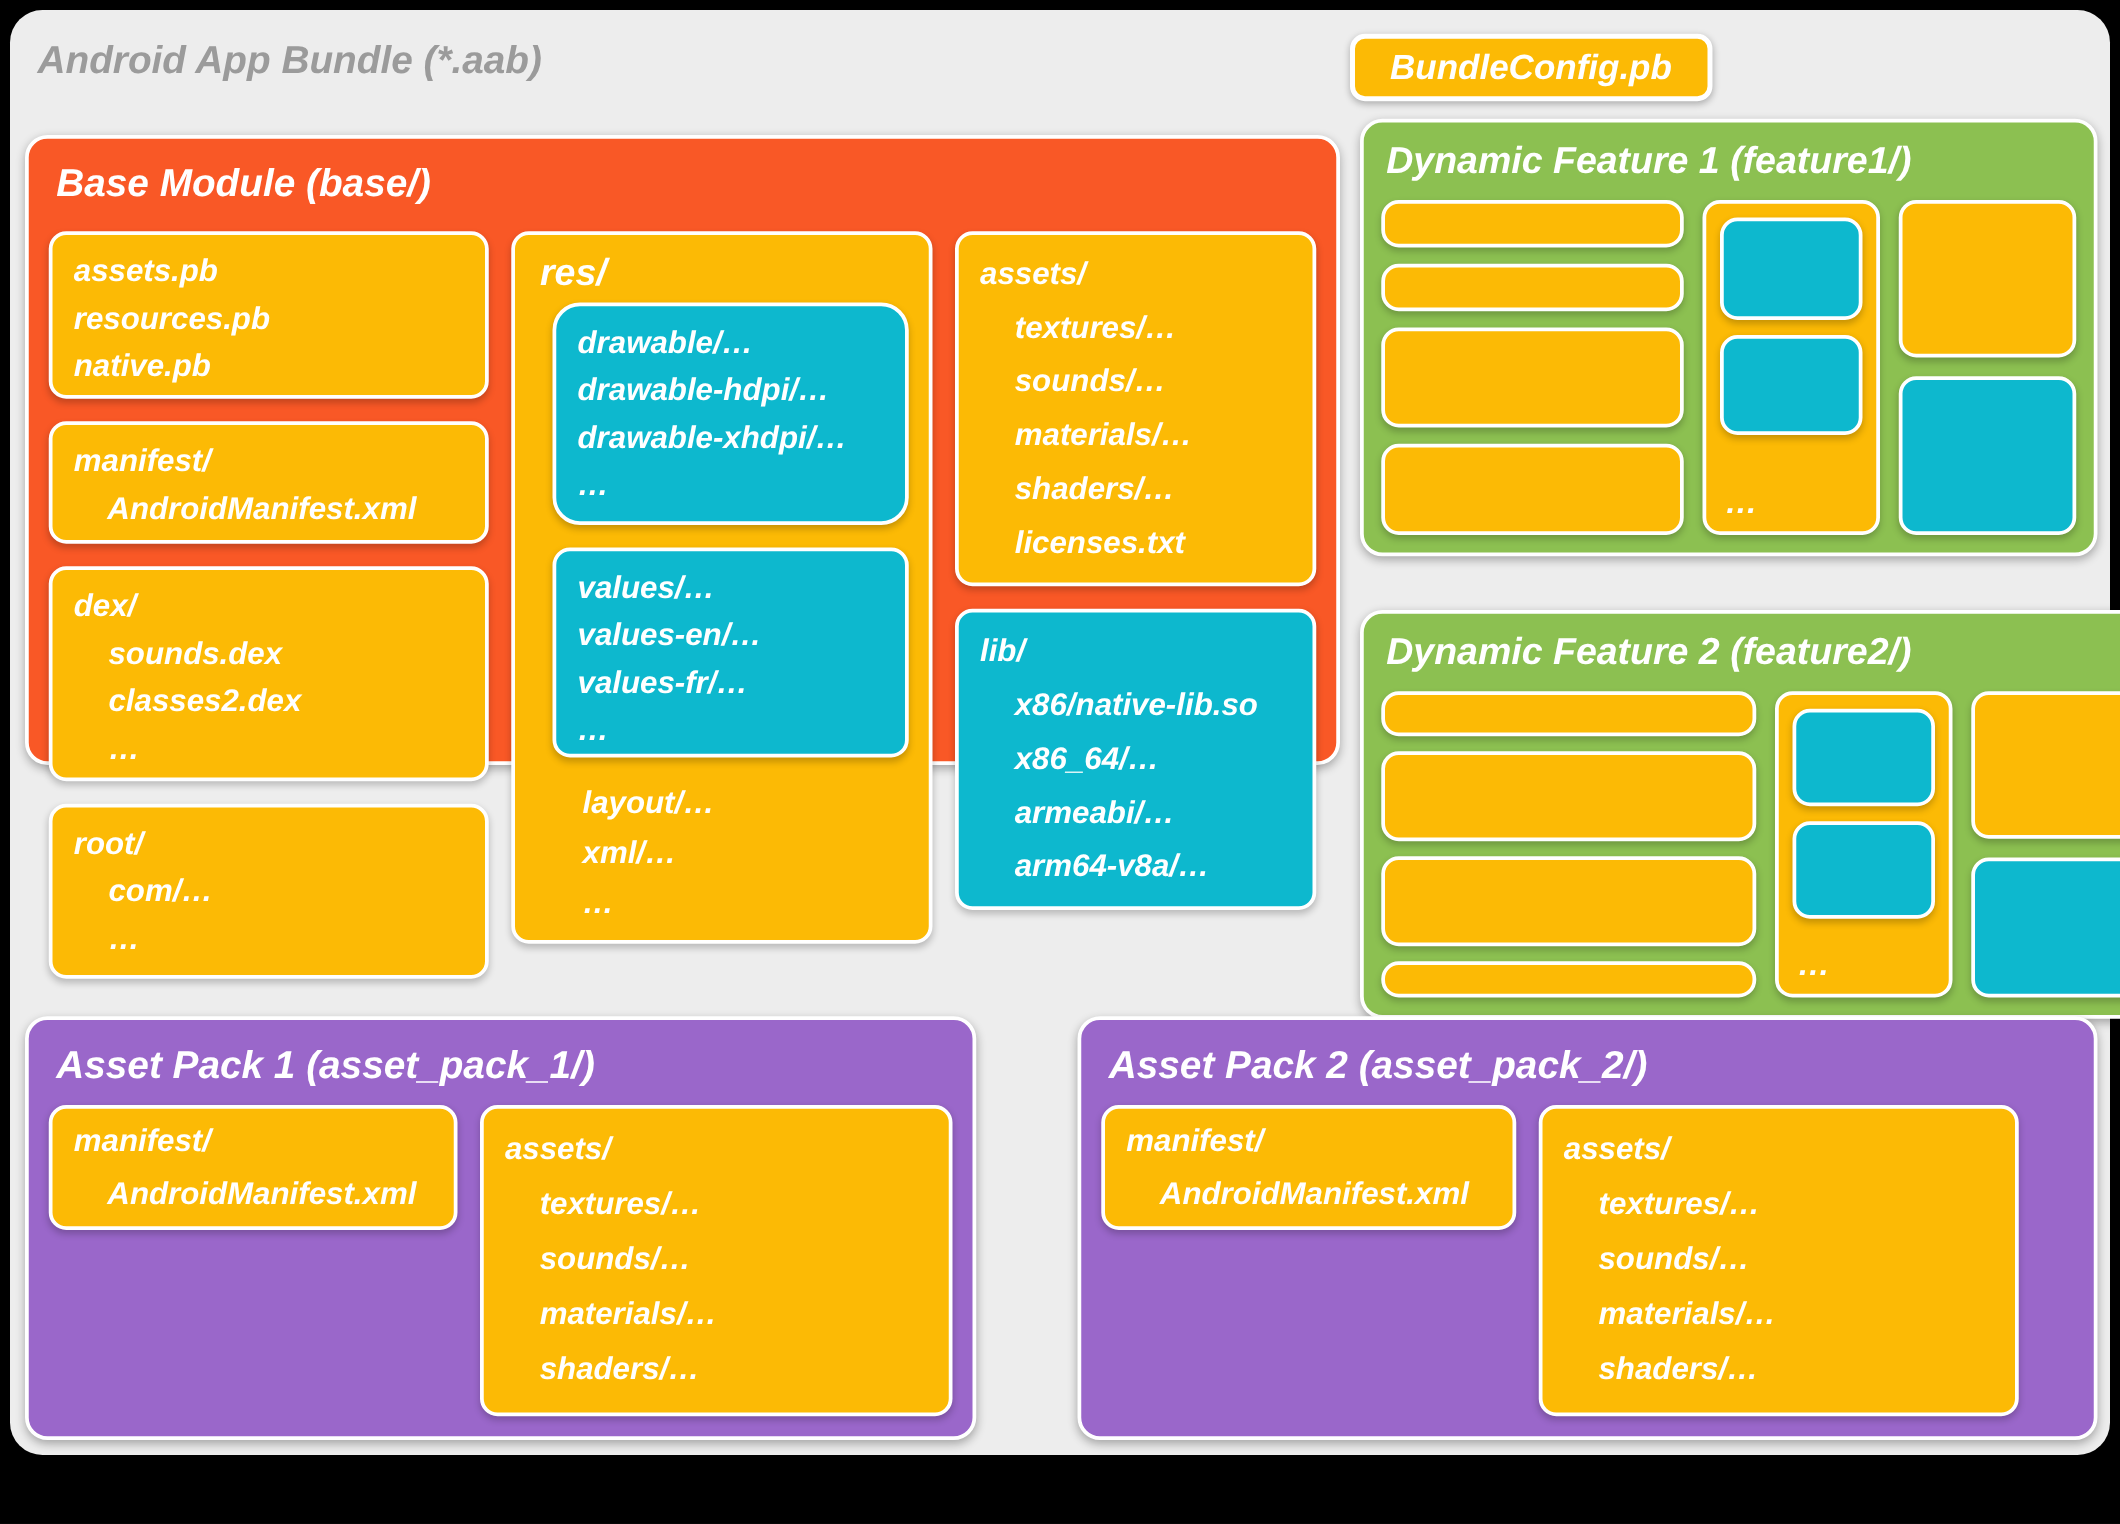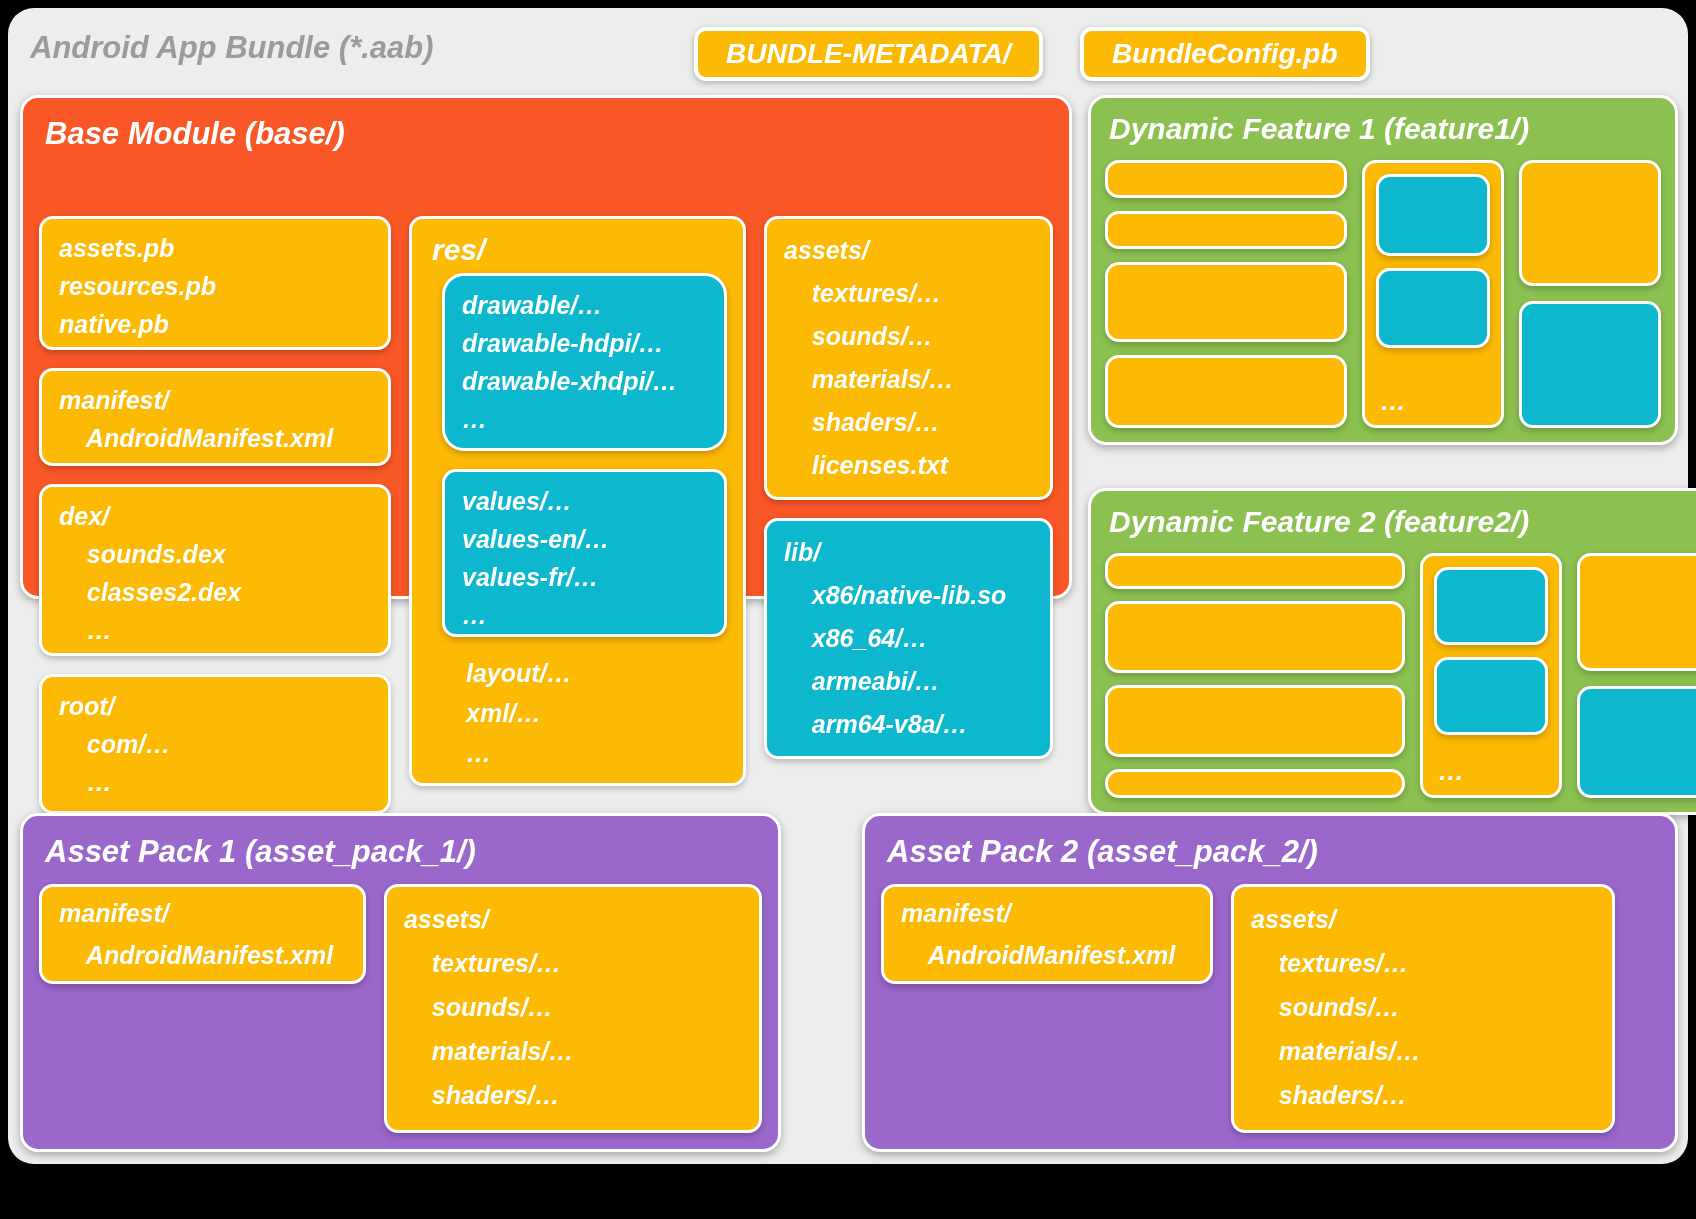--- a/index.html
+++ b/index.html
@@ -15,30 +15,30 @@
   .chip2{left:1072px;}
 
   .panel{position:absolute;border:3px solid #fff;border-radius:18px;
          box-shadow:0 3px 8px rgba(0,0,0,.3);padding:16px;box-sizing:border-box;
          display:flex;flex-direction:column;}
   .panel h2{margin:2px 0 20px 6px;font-size:31px;font-weight:bold;color:#fff;}
   .orange{background:var(--orange,#f95826);}
   .green{background:var(--green,#8cc051);}
   .purple{background:var(--purple,#9a67ca);}
 
-  .base{left:12px;top:87px;width:1052px;height:504px;}
+  .base{left:12px;top:100px;width:1052px;height:504px;}
   .df1{left:1080px;top:87px;width:590px;height:350px;padding:14px;}
   .df2{left:1080px;top:480px;width:648px;height:327px;padding:14px;}
   .df1 h2,.df2 h2{margin:0 0 14px 4px;font-size:30px;}
   .ap1{left:12px;top:805px;width:761px;height:339px;}
   .ap2{left:854px;top:805px;width:816px;height:339px;}
   .ap1 h2,.ap2 h2{margin:2px 0 14px 6px;}
 
   .row{display:flex;flex:1;min-height:0;}
-  .base-row{gap:18px;margin-top:44px;}
+  .base-row{gap:18px;}
   .col{display:flex;flex-direction:column;gap:18px;}
   .col-a{width:352px;}
   .col-b{width:337px;}
   .col-c{flex:1;}
 
   .box{border:3px solid #fff;border-radius:14px;box-shadow:0 3px 6px rgba(0,0,0,.22);
        padding:10px 17px;box-sizing:border-box;color:#fff;font-size:25px;}
   .yellow{background:var(--yellow,#fcba05);}
   .cyan{background:var(--cyan,#0db8ce);}
   .grow{flex:1;}
@@ -71,21 +71,20 @@
   .ap-manifest{width:332px;height:100px;padding:5px 17px;}
   .ap-assets{width:384px;height:100%;}
 </style>
 </head>
 <body>
 
 <div class="stage">
   <div class="canvas">
 
     <div class="page-title">Android App Bundle (*.aab)</div>
-    <div class="chip chip1">BUNDLE-METADATA/</div>
     <div class="chip chip2">BundleConfig.pb</div>
 
     <section class="panel orange base">
       <h2>Base Module (base/)</h2>
       <div class="row base-row">
         <div class="col col-a">
           <div class="box yellow h134 lh38">
               <div class="line">assets.pb</div>
               <div class="line">resources.pb</div>
               <div class="line">native.pb</div>

